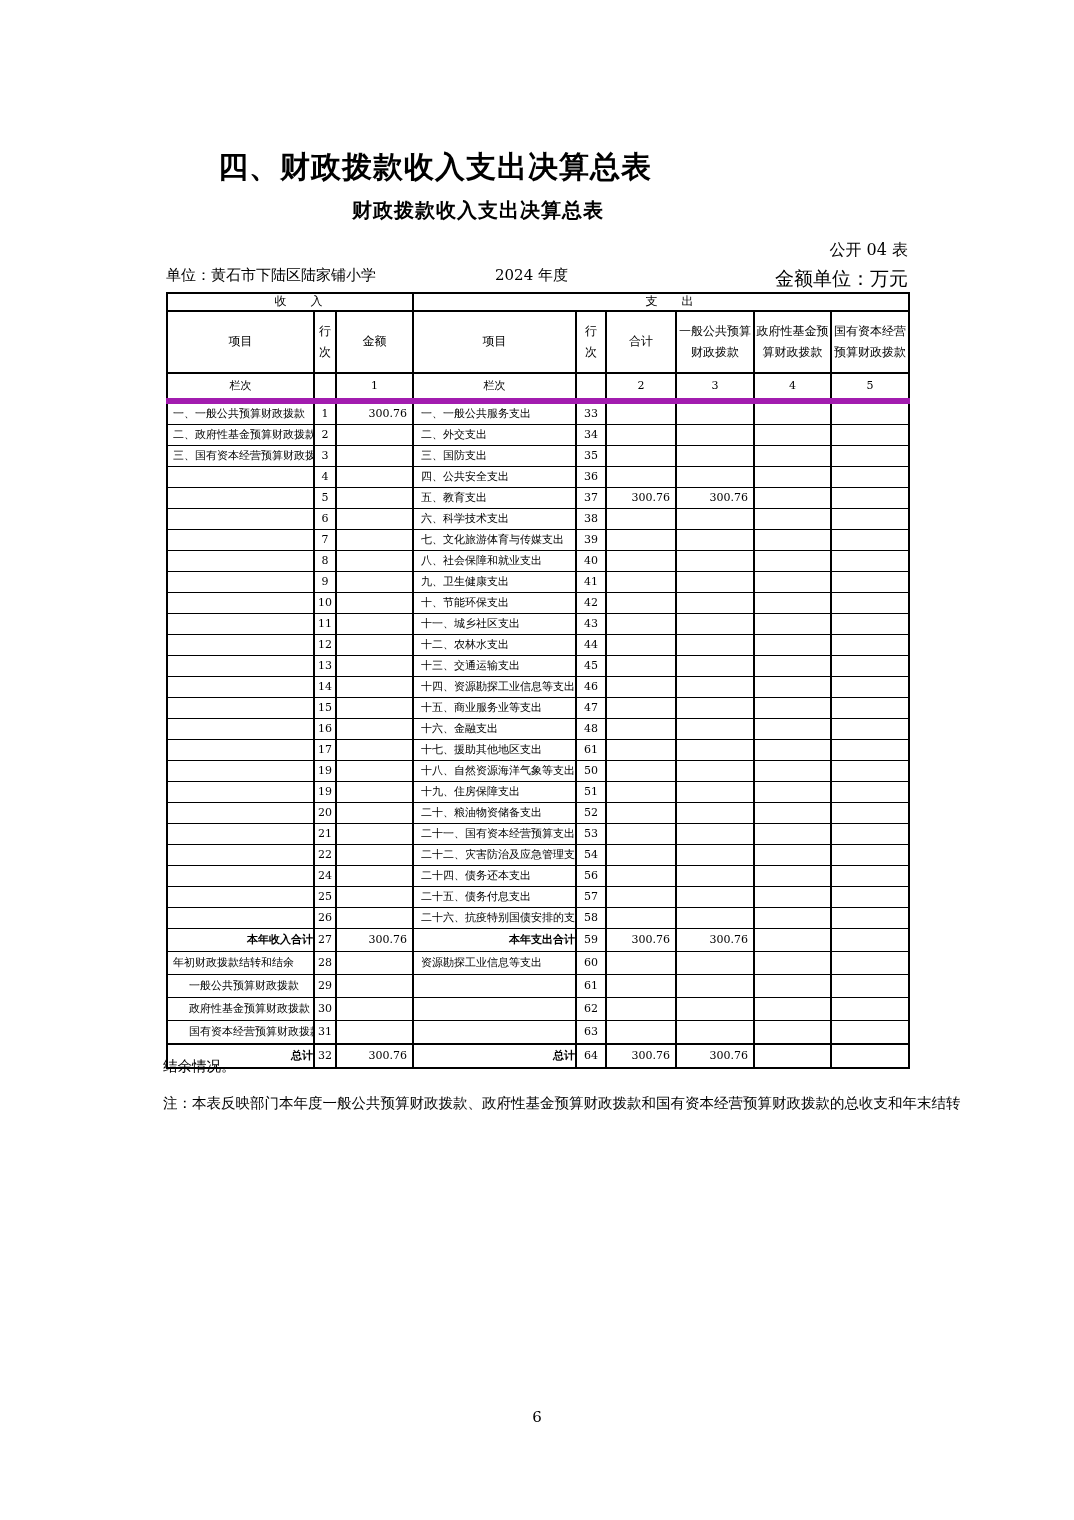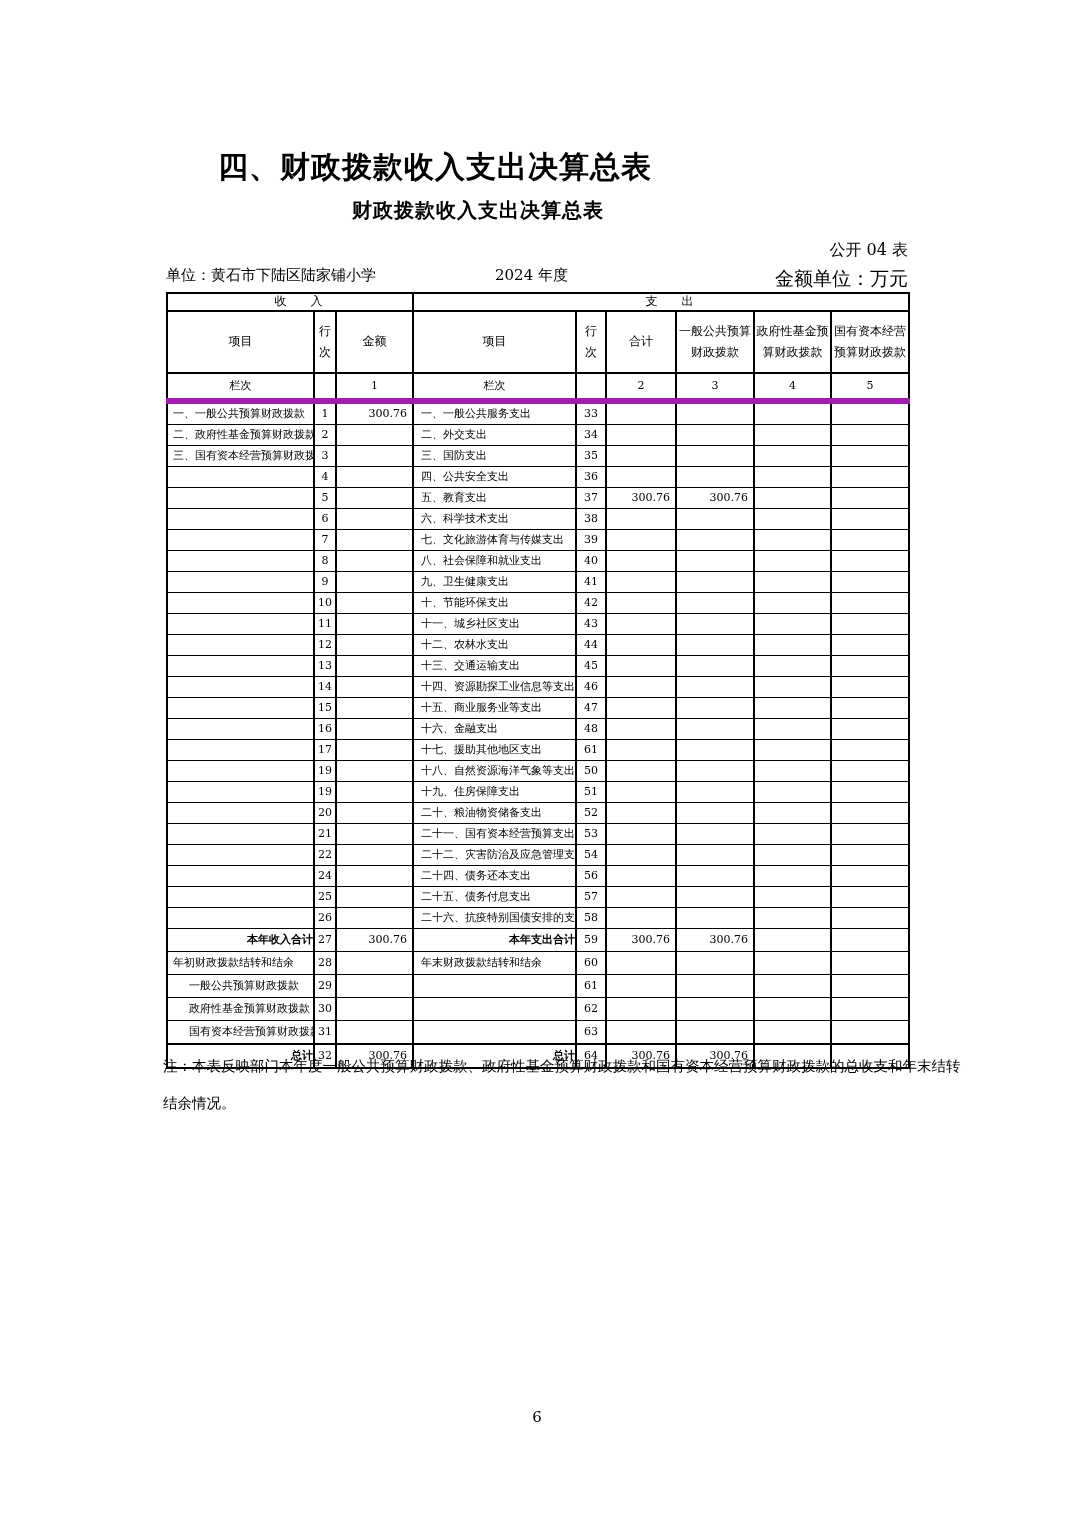--- a/index.html
+++ b/index.html
@@ -394,21 +394,21 @@
         <td class="c-line">59</td>
         <td class="c-num">300.76</td>
         <td class="c-num">300.76</td>
         <td class="c-num"></td>
         <td class="c-num"></td>
       </tr>
       <tr class="r-data tall">
         <td class="c-initem">年初财政拨款结转和结余</td>
         <td class="c-line">28</td>
         <td class="c-num"></td>
-        <td class="c-exitem">年末财政拨款结转和结余</td>
+        <td class="c-exitem">资源勘探工业信息等支出</td>
         <td class="c-line">60</td>
         <td class="c-num"></td>
         <td class="c-num"></td>
         <td class="c-num"></td>
         <td class="c-num"></td>
       </tr>
       <tr class="r-data tall">
         <td class="c-initem ind">一般公共预算财政拨款</td>
         <td class="c-line">29</td>
         <td class="c-num"></td>
@@ -449,16 +449,16 @@
         <td class="c-line">64</td>
         <td class="c-num">300.76</td>
         <td class="c-num">300.76</td>
         <td class="c-num"></td>
         <td class="c-num"></td>
       </tr>
     </tbody>
 </table>
 
 <div class="abs note">
+  <div>结余情况。</div>
   <div>注：本表反映部门本年度一般公共预算财政拨款、政府性基金预算财政拨款和国有资本经营预算财政拨款的总收支和年末结转</div>
-  <div>结余情况。</div>
 </div>
 <div class="abs page-num">6</div>
 
 </body></html>

